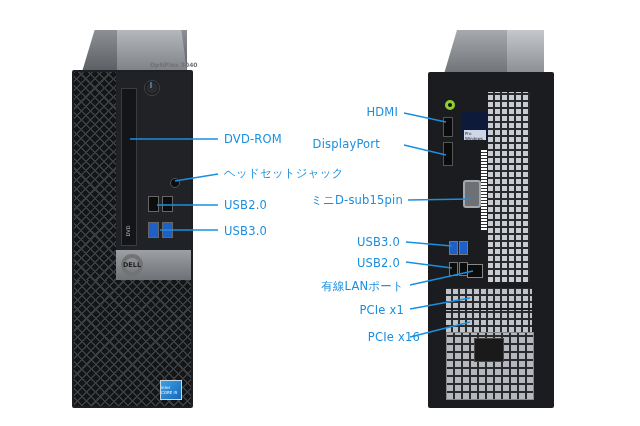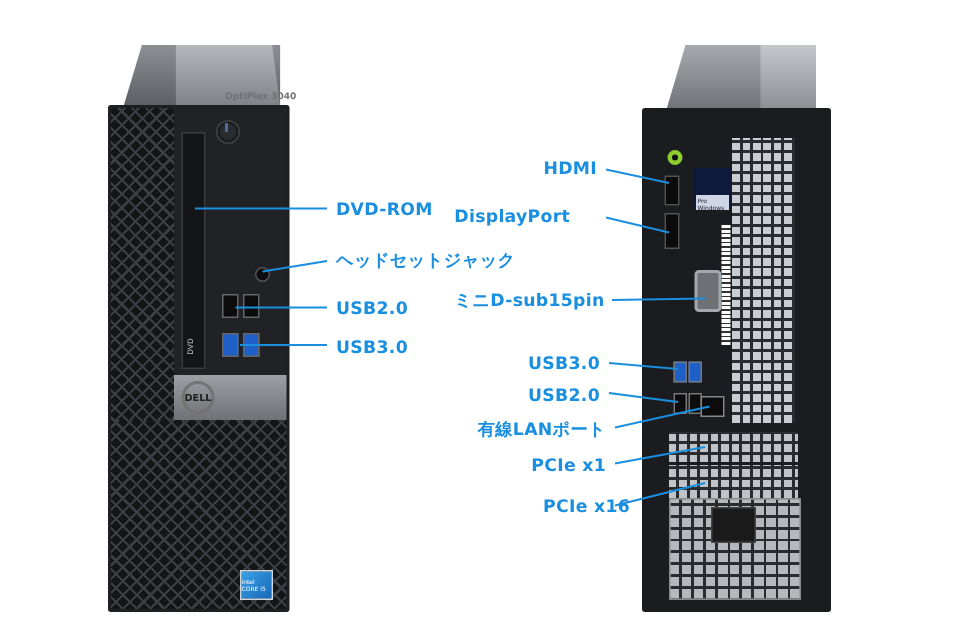--- a/index.html
+++ b/index.html
@@ -1,18 +1,18 @@
 <!DOCTYPE html>
 <html><head>
 <meta charset="utf-8">
 <style>
   html, body { margin:0; padding:0; }
   body { width:640px; height:426px; background:#ffffff; position:relative; overflow:hidden; font-family:"DejaVu Sans", sans-serif; }
   .abs { position:absolute; }
-  .label { position:absolute; color:#1a8fe0; font-weight:bold; font-size:11.5px; white-space:nowrap; letter-spacing:0.2px; }
+  .label { position:absolute; color:#1a8fe0; font-weight:normal; font-size:11.5px; white-space:nowrap; letter-spacing:0.2px; }
   .label.r { text-align:right; }
   svg.lines { position:absolute; left:0; top:0; width:640px; height:426px; pointer-events:none; }
 
   
   .front-top { left:82px; top:30px; width:105px; height:42px; background:linear-gradient(180deg,#8c8f94,#5a5d62); clip-path:polygon(12% 0,100% 0,100% 100%,0 100%); }
   .front-top2 { left:117px; top:30px; width:70px; height:42px; background:linear-gradient(180deg,#b4b7bc,#7d8085); clip-path:polygon(0 0,92% 0,100% 100%,0 100%); }
   .front-body { left:72px; top:70px; width:121px; height:338px; background:#1d1f22; border-radius:2px; }
   .front-grille { left:74px; top:72px; width:42px; height:334px;
     background-color:#141517;
     background-image:
@@ -26,21 +26,21 @@
   .front-panel { left:116px; top:72px; width:75px; height:178px; background:#202226; }
   .dvd-bay { left:121px; top:88px; width:14px; height:156px; background:#141518; border:1px solid #3a3c40; }
   .dvd-logo { left:122px; top:228px; font-size:5px; color:#c8c8c8; transform:rotate(-90deg); }
   .model-text { left:150px; top:61px; font-size:6px; color:#6f7277; font-weight:bold; }
   .power-btn { left:144px; top:80px; width:14px; height:14px; border-radius:50%; background:radial-gradient(circle,#2a2c30 50%,#1a1b1e 60%); border:1px solid #444; }
   .power-led { left:150px; top:82px; width:2px; height:6px; background:#4a6e9a; }
   .headset { left:170px; top:178px; width:8px; height:8px; border-radius:50%; background:#0d0d0e; border:1px solid #555; }
   .usb2 { width:9px; height:14px; background:#0c0c0d; border:1px solid #666; }
   .usb3 { width:9px; height:14px; background:#1f5fc8; border:1px solid #666; }
   .dell-plate { left:116px; top:250px; width:75px; height:30px; background:linear-gradient(180deg,#9ca0a5,#6e7176); }
-  .dell-logo { left:121px; top:254px; width:22px; height:22px; border-radius:50%; border:2px solid #737373; font-size:6.5px; font-weight:bold; color:#222; display:flex; align-items:center; justify-content:center; box-sizing:border-box; }
+  .dell-logo { left:121px; top:254px; width:22px; height:22px; border-radius:50%; border:4px solid #737373; font-size:6.5px; font-weight:bold; color:#222; display:flex; align-items:center; justify-content:center; box-sizing:border-box; }
   .intel-badge { left:160px; top:380px; width:20px; height:18px; background:linear-gradient(135deg,#3aa0e6,#1769b8); border:1px solid #cfd8e0; font-size:4px; color:#fff; display:flex; align-items:center; justify-content:center; }
 
   
   .back-top { left:444px; top:30px; width:100px; height:44px; background:linear-gradient(180deg,#a6a9ae,#6e7176); clip-path:polygon(13% 0,100% 0,100% 100%,0 100%); }
   .back-top2 { left:507px; top:30px; width:37px; height:44px; background:linear-gradient(180deg,#c4c7cb,#8a8d92); }
   .back-body { left:428px; top:72px; width:126px; height:336px; background:#1b1c1f; border-radius:2px; }
   .back-vent { left:488px; top:92px; width:42px; height:190px;
     background-color:#c9ccd0;
     background-image:
       repeating-linear-gradient(0deg, transparent 0 5px, #2a2b2e 5px 7px),

